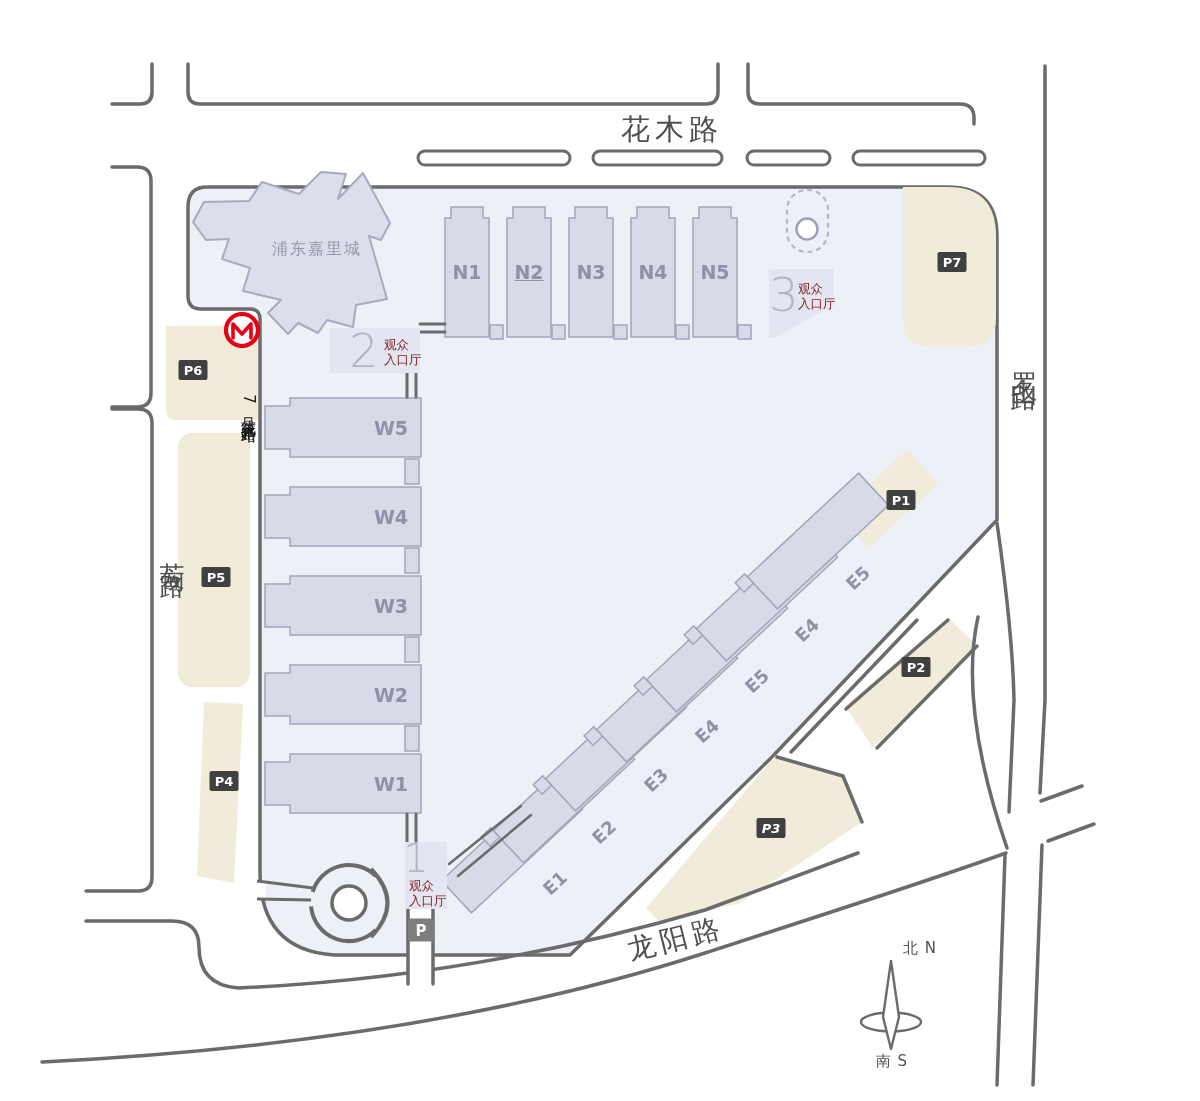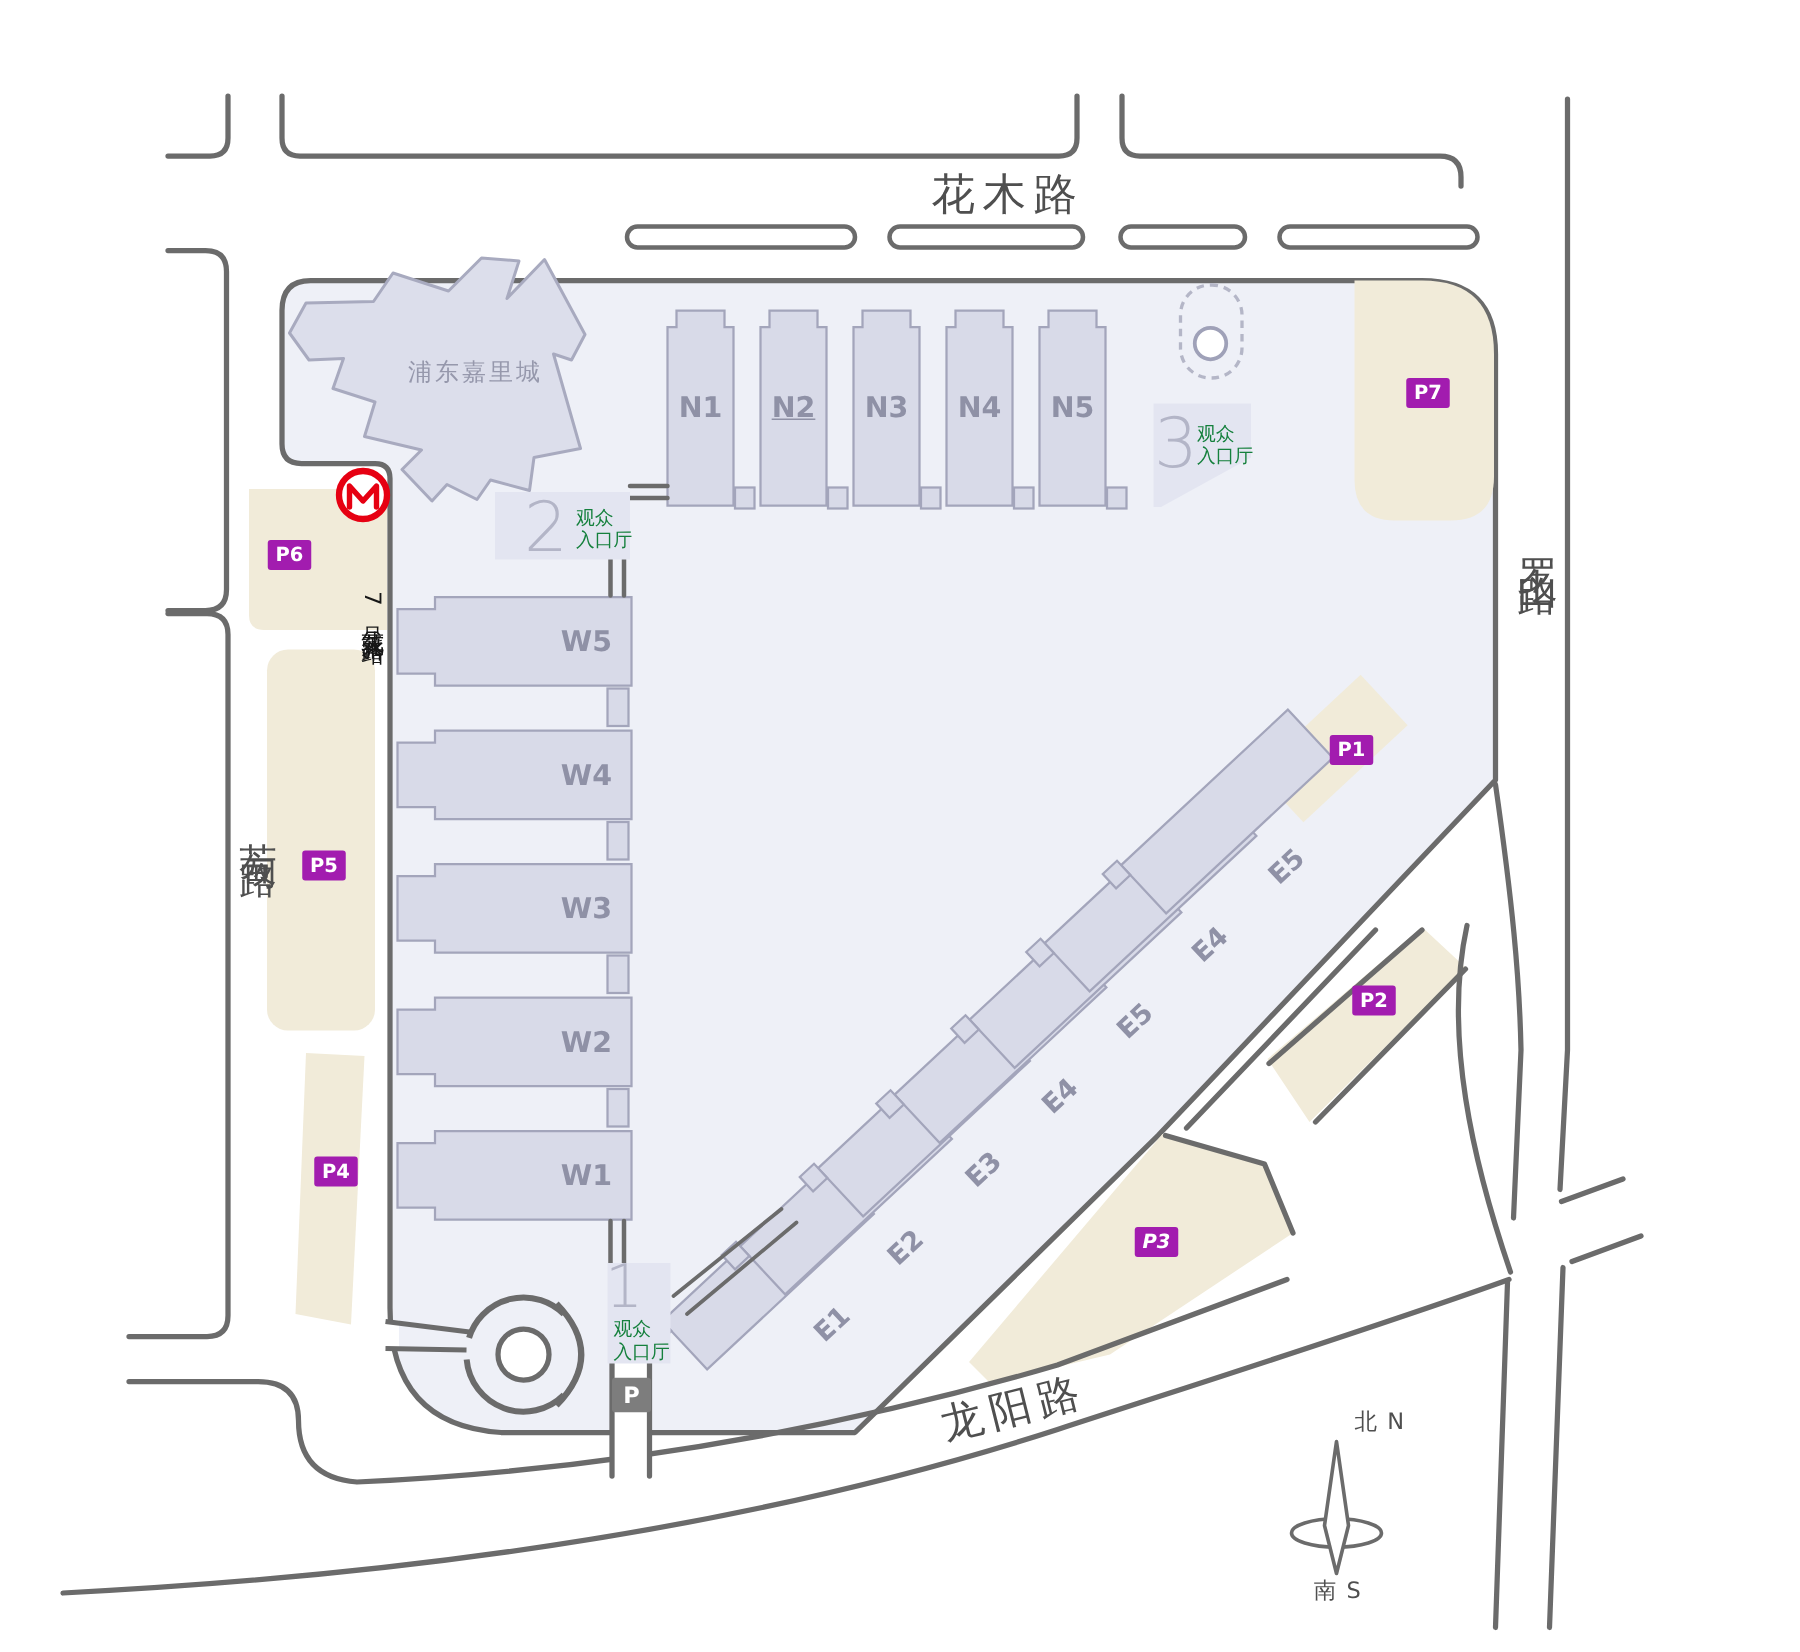--- a/index.html
+++ b/index.html
@@ -13,27 +13,27 @@
   .vert{writing-mode:vertical-rl;letter-spacing:6px;}
   .fangdian{font-size:25px;}
   .longyang{transform:translate(-50%,-50%) rotate(-14deg);font-size:28px;}
   .kerry-label{font-size:16px;color:#9698ac;letter-spacing:2px;font-family:Liberation Serif, serif;}
   .metro-name{font-size:15px;color:#161616;writing-mode:vertical-rl;letter-spacing:2px;font-weight:500;}
   .hall-label{font-size:19px;font-weight:bold;color:#8f91a6;}
   .e-label{transform:translate(-50%,-50%) rotate(-43deg);font-size:18px;}
   .badge{
     position:absolute;transform:translate(-50%,-50%);
     min-width:29px;height:20px;padding:0 2px;box-sizing:border-box;
-    background:#a21caf;color:#ffffff;font-size:13px;font-weight:bold;
+    background:#404040;color:#ffffff;font-size:13px;font-weight:bold;
     display:flex;align-items:center;justify-content:center;border-radius:2px;
   }
   .badge-mini{min-width:26px;height:23px;font-size:15px;background:#7d7d7d;}
   .ent-num{font-size:46px;font-weight:300;color:#b3b5c7;}
   .ent-num-sm{font-size:40px;}
-  .ent-label{position:absolute;transform:translate(0,-50%);font-size:12.5px;line-height:1.2;color:#15803d;white-space:nowrap;}
+  .ent-label{position:absolute;transform:translate(0,-50%);font-size:12.5px;line-height:1.2;color:#7f1d1d;white-space:nowrap;}
   .compass-label{font-size:15px;color:#4f4f4f;letter-spacing:1px;}
 </style>
 </head>
 <body>
 
 <div class="stage">
 
 <svg width="1200" height="1101" viewBox="0 0 1200 1101">
 
   <path d="M 207,187 L 948,187 Q 997,187 997,236 L 997,520 L 772,757 L 570,955 L 334,955 Q 260,950 260,872 L 260,319 Q 260,309 250,309 L 201,309 Q 188,309 188,296 L 188,207 Q 188,187 207,187 Z" fill="#eef0f7" stroke="#6b6b6b" stroke-width="3.5" stroke-linejoin="round"></path>

